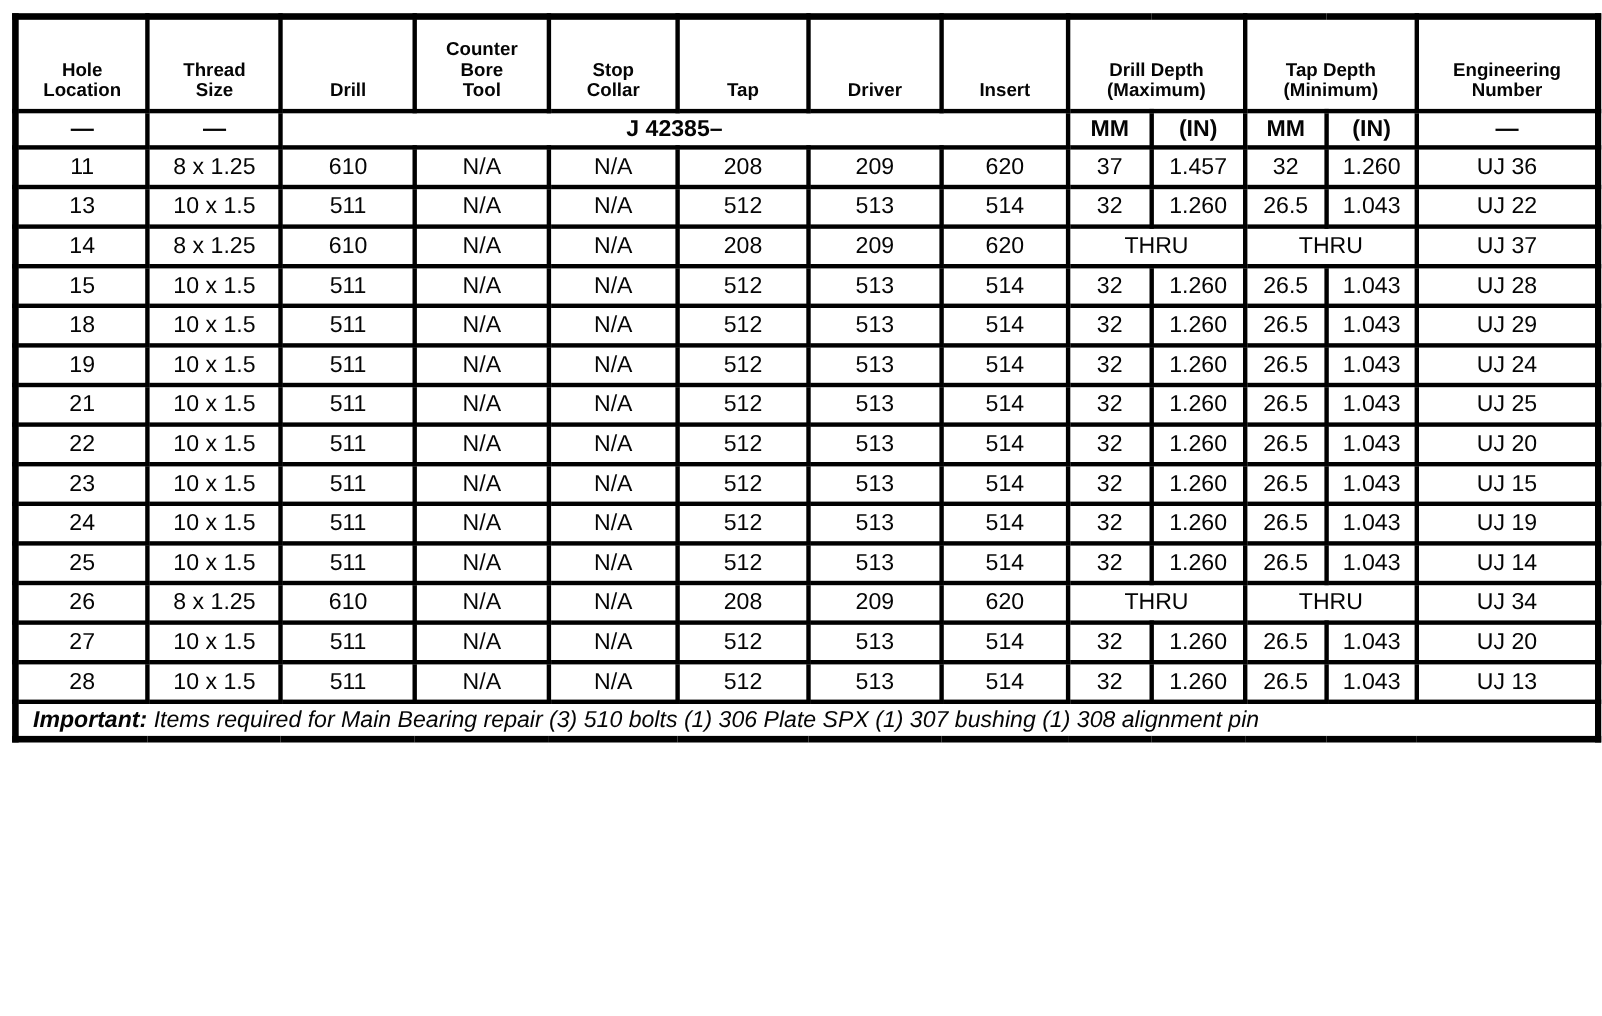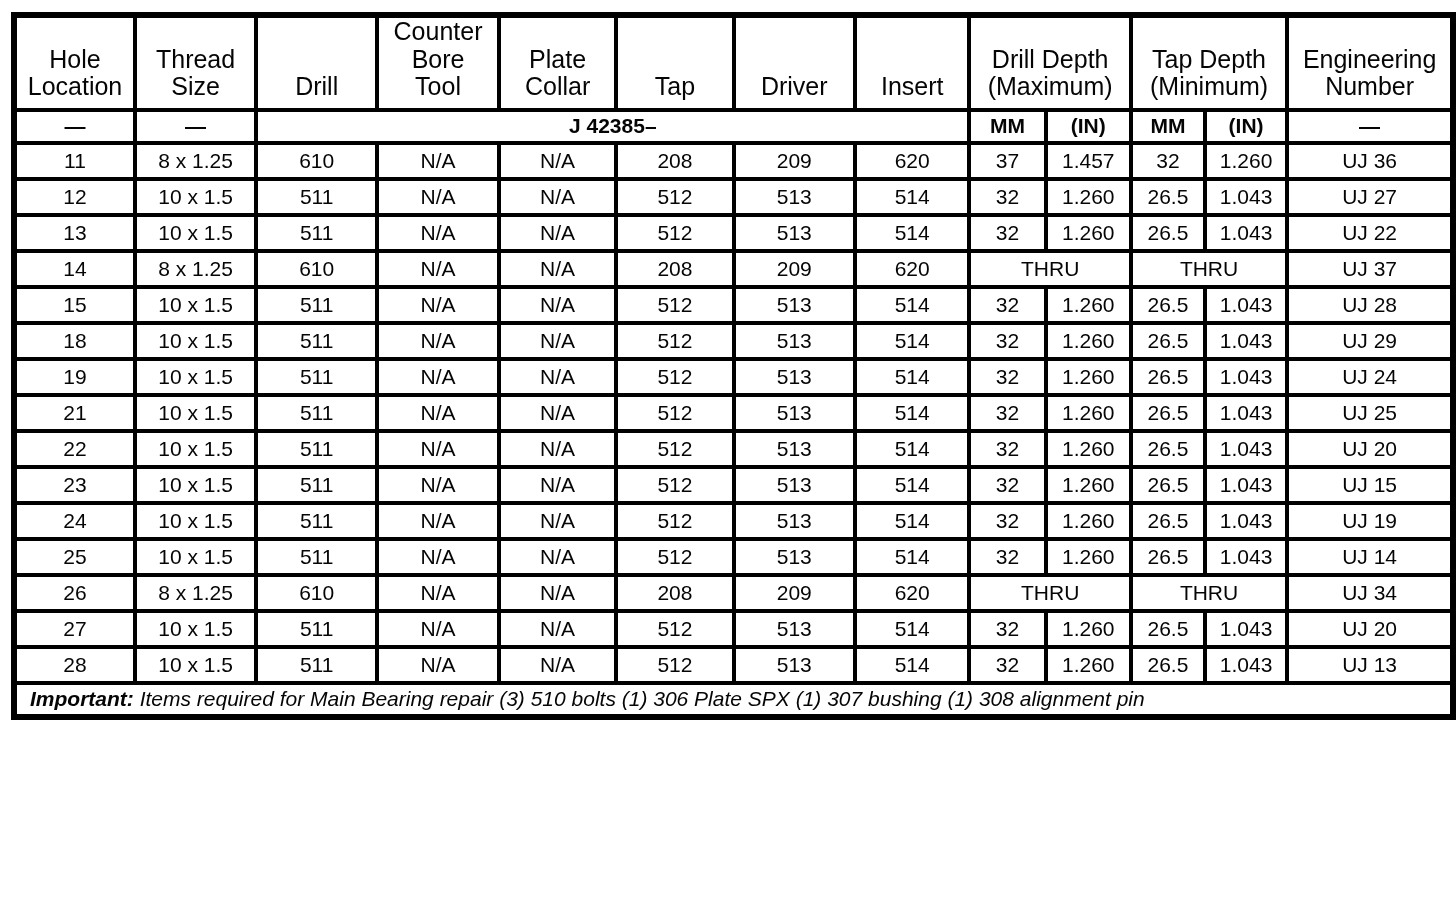--- a/index.html
+++ b/index.html
@@ -31,22 +31,22 @@
     text-align: center;
     overflow: hidden;
     padding: 0 2px;
   }
   
   .tool-chart thead tr.head-row {
     height: 86px;
   }
   .tool-chart th.col-head {
     vertical-align: bottom;
-    font-size: 25px;
-    font-weight: normal;
+    font-size: 17px;
+    font-weight: bold;
     line-height: 1.1;
     padding-bottom: 7px;
     white-space: pre-line;
   }
   
   .tool-chart tr.sub-row {
     height: 33px;
   }
   .tool-chart tr.sub-row td {
     font-size: 21px;
@@ -99,21 +99,21 @@
     <thead>
       <tr class="head-row">
         <th class="col-head">Hole
 Location</th>
         <th class="col-head">Thread
 Size</th>
         <th class="col-head">Drill</th>
         <th class="col-head">Counter
 Bore
 Tool</th>
-        <th class="col-head">Plate
+        <th class="col-head">Stop
 Collar</th>
         <th class="col-head">Tap</th>
         <th class="col-head">Driver</th>
         <th class="col-head">Insert</th>
         <th class="col-head" colspan="2">Drill Depth
 (Maximum)</th>
         <th class="col-head" colspan="2">Tap Depth
 (Minimum)</th>
         <th class="col-head">Engineering
 Number</th>
@@ -139,35 +139,20 @@
           <td>208</td>
           <td>209</td>
           <td>620</td>
           <td>37</td>
           <td>1.457</td>
           <td>32</td>
           <td>1.260</td>
           <td>UJ 36</td>
         </tr>
         <tr>
-          <td>12</td>
-          <td>10 x 1.5</td>
-          <td>511</td>
-          <td>N/A</td>
-          <td>N/A</td>
-          <td>512</td>
-          <td>513</td>
-          <td>514</td>
-          <td>32</td>
-          <td>1.260</td>
-          <td>26.5</td>
-          <td>1.043</td>
-          <td>UJ 27</td>
-        </tr>
-        <tr>
           <td>13</td>
           <td>10 x 1.5</td>
           <td>511</td>
           <td>N/A</td>
           <td>N/A</td>
           <td>512</td>
           <td>513</td>
           <td>514</td>
           <td>32</td>
           <td>1.260</td>

